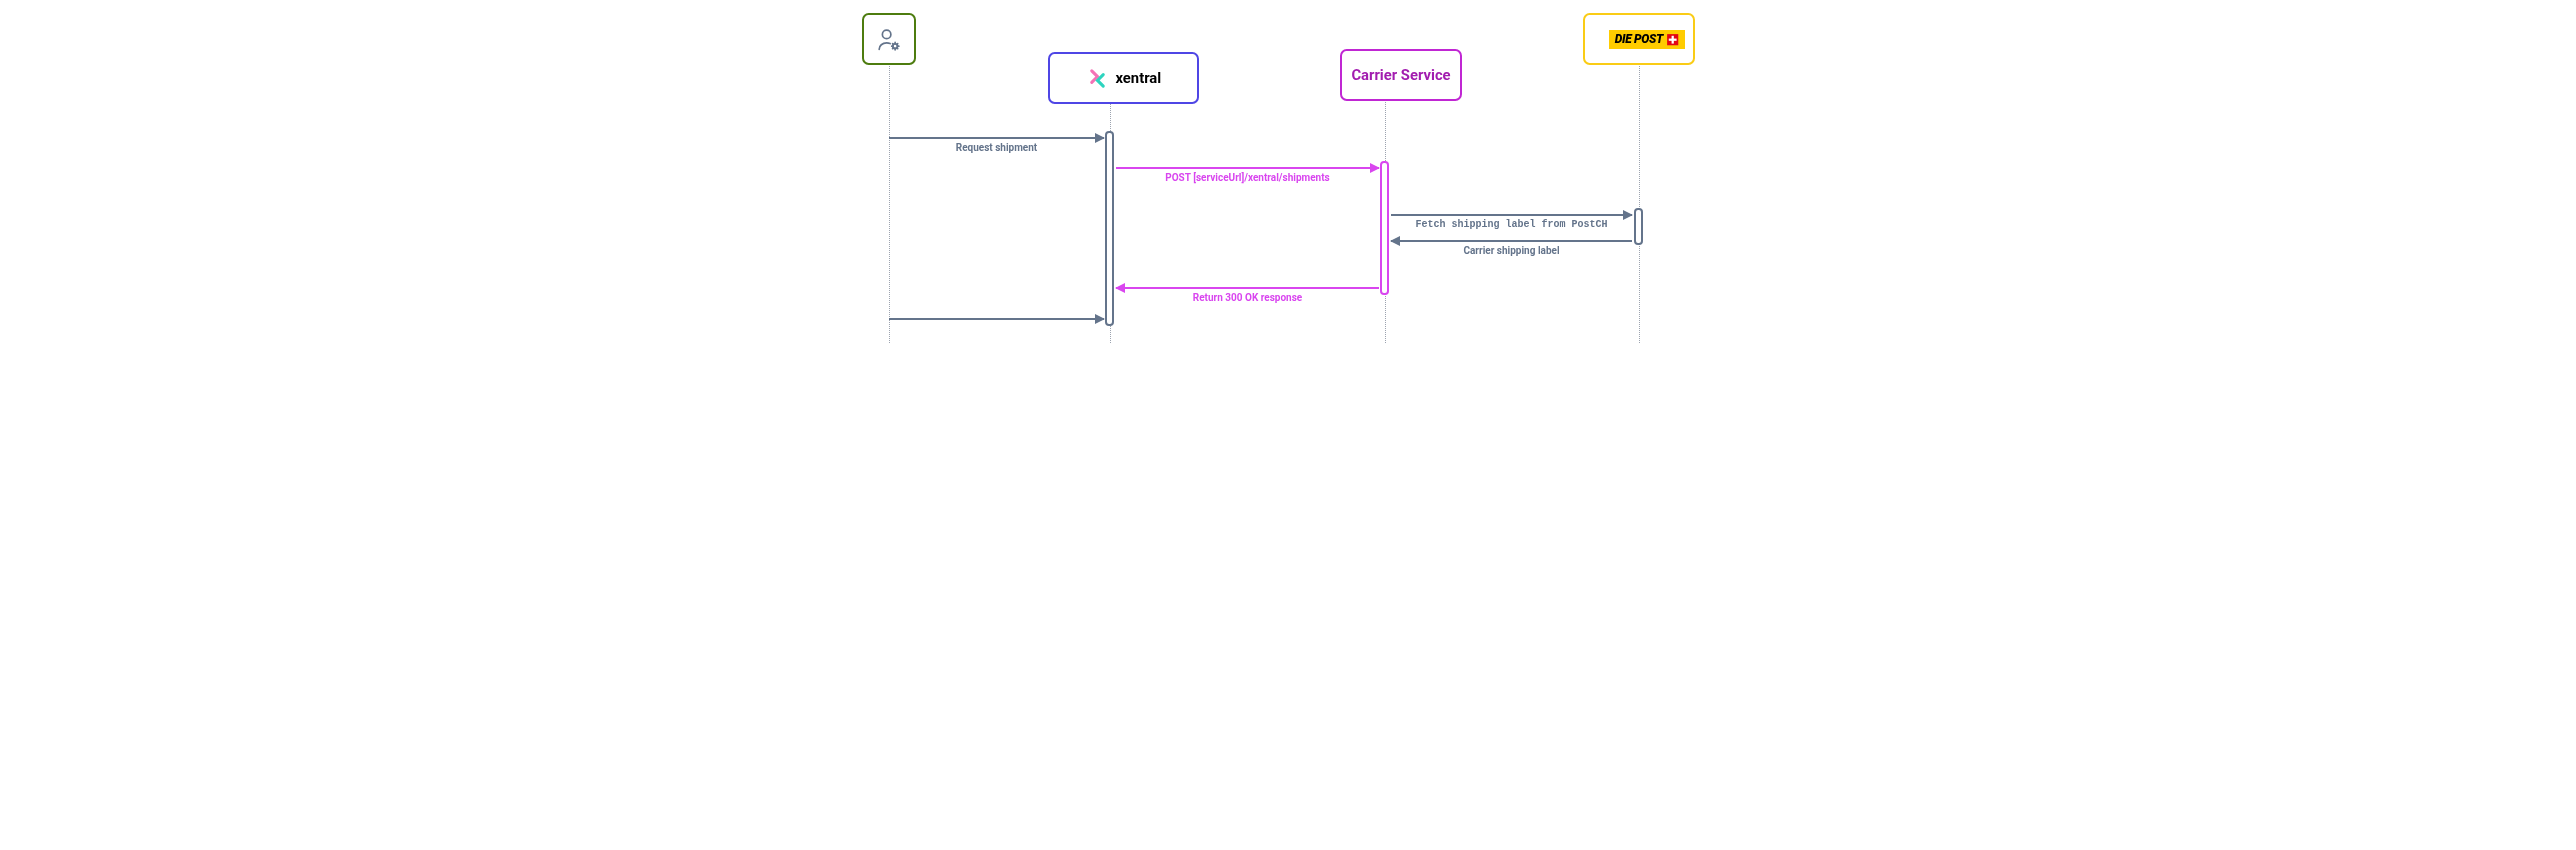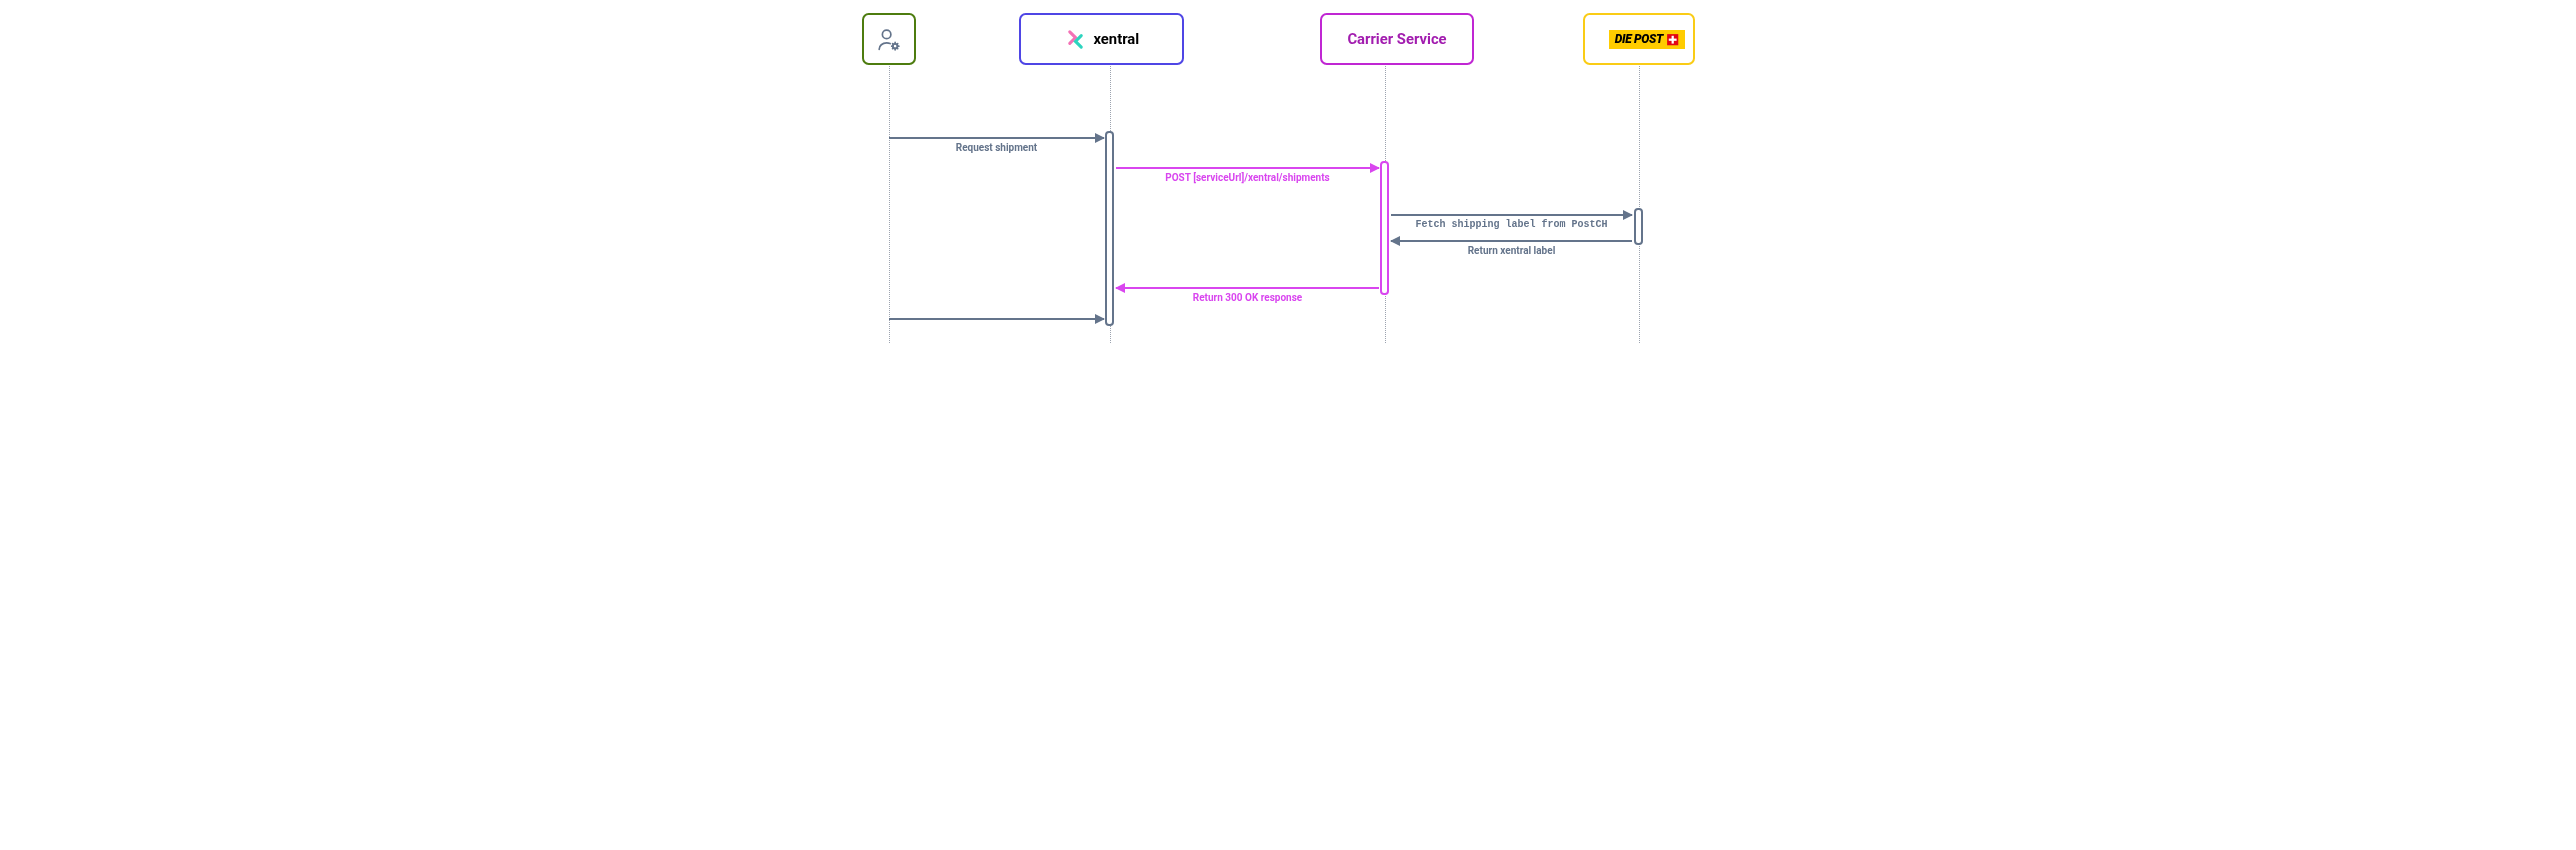--- a/index.html
+++ b/index.html
@@ -107,29 +107,29 @@
 
   <div class="participant-box" style="left:94px; width:54px; border-color:#4d7c0f;">
     <svg width="25.5" height="25.5" viewBox="0 0 24 24" fill="none" stroke="#64748b" stroke-width="1.6" stroke-linecap="round" stroke-linejoin="round">
       <circle cx="10" cy="7" r="4"></circle>
       <path d="M3 21c0-3.5 3-6 7-6 1.2 0 2.3.2 3.3.6"></path>
       <circle cx="18" cy="18" r="2.2"></circle>
       <path d="M18 14.5v1.3M18 20.2v1.3M21.5 18h-1.3M16.1 18h-1.3M20.4 15.6l-.9.9M16.5 19.5l-.9.9M20.4 20.4l-.9-.9M16.5 16.5l-.9-.9"></path>
     </svg>
   </div>
 
-  <div class="participant-box" style="left:251px; width:165px; border-color:#4f46e5;">
+  <div class="participant-box" style="left:280px; width:151px; border-color:#4f46e5;margin-top:39px;">
     <svg width="23" height="23" viewBox="0 0 24 24" style="margin-right:6.7px;">
       <path d="M6 4 L12 10 L6 16" stroke="#f472b6" stroke-width="3.2" fill="none" stroke-linecap="round"></path>
       <path d="M18 8 L12 14 L18 20" stroke="#2dd4bf" stroke-width="3.2" fill="none" stroke-linecap="round"></path>
     </svg>
     <span style="color:#000;">xentral</span>
   </div>
 
-  <div class="participant-box" style="left:552px; width:154px; border-color:#c026d3;">
+  <div class="participant-box" style="left:572px; width:122px; border-color:#c026d3;margin-top:36px;">
     <span style="color:#a21caf;">Carrier Service</span>
   </div>
 
   <div class="participant-box" style="left:815px; width:112px; border-color:#facc15;">
     <span class="diepost-logo">
       <span>DIE POST</span>
       <svg width="13.4" height="13.4" viewBox="0 0 24 24" style="margin-left:2.7px;">
         <rect x="2" y="2" width="20" height="20" fill="#e30613"></rect>
         <rect x="10" y="5" width="4" height="14" fill="#ffffff"></rect>
         <rect x="5" y="10" width="14" height="4" fill="#ffffff"></rect>
@@ -155,21 +155,21 @@
 
   <div class="arrow" style="left:623px; width:241px; top:215px;">
     <div class="arrow-line" style="background:#64748b;"></div>
     <div class="arrow-head-right" style="border-left-color:#64748b;"></div>
     <div class="msg-label" style="color:#64748b;font-family:Liberation Mono, monospace;">Fetch shipping label from PostCH</div>
   </div>
 
   <div class="arrow" style="left:623px; width:241px; top:241px;">
     <div class="arrow-line" style="background:#64748b;"></div>
     <div class="arrow-head-left" style="border-right-color:#64748b;"></div>
-    <div class="msg-label" style="color:#64748b;">Return xentral label</div>
+    <div class="msg-label" style="color:#64748b;">Carrier shipping label</div>
   </div>
 
   <div class="arrow" style="left:348px; width:263px; top:288px;">
     <div class="arrow-line" style="background:#d946ef;"></div>
     <div class="arrow-head-left" style="border-right-color:#d946ef;"></div>
     <div class="msg-label" style="color:#d946ef;">Return 300 OK response</div>
   </div>
 
   <div class="arrow" style="left:121px; width:215px; top:319px;">
     <div class="arrow-line" style="background:#64748b;"></div>

